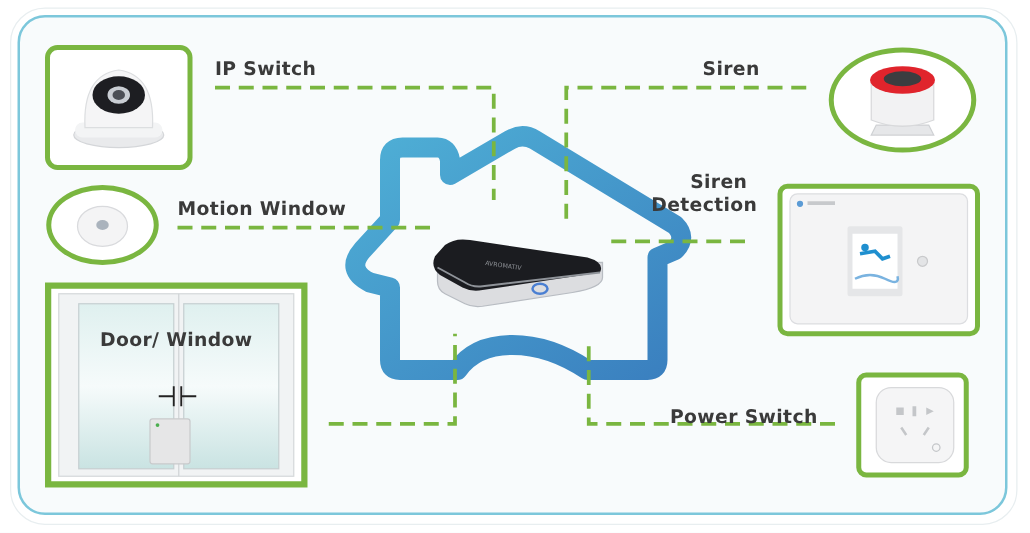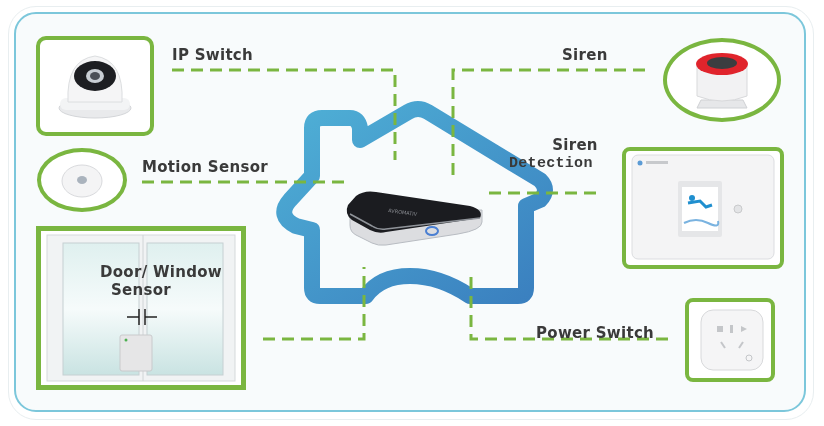--- a/index.html
+++ b/index.html
@@ -55,21 +55,21 @@
   </svg>
 </div>
 <div class="lbl" style="left:172px;top:46px;">IP Switch</div>
 
 <div class="box" style="left:37px;top:148px;width:90px;height:64px;border-radius:50%;">
   <svg width="82" height="56">
     <ellipse cx="41" cy="29" rx="20" ry="16" fill="#f4f4f5" stroke="#d9dadd"></ellipse>
     <ellipse cx="41" cy="28" rx="5" ry="4" fill="#aab3bd"></ellipse>
   </svg>
 </div>
-<div class="lbl" style="left:142px;top:158px;">Motion Sensor</div>
+<div class="lbl" style="left:142px;top:158px;">Motion Window</div>
 
 <div class="box" style="left:36px;top:226px;width:210px;height:164px;border-width:5px;">
   <svg width="200" height="154">
     <defs>
       <linearGradient id="glass" x1="0" y1="0" x2="0" y2="1">
         <stop offset="0" stop-color="#dff0ef"></stop>
         <stop offset="0.5" stop-color="#f6fbfb"></stop>
         <stop offset="1" stop-color="#c9e3e2"></stop>
       </linearGradient>
     </defs>
@@ -79,22 +79,21 @@
     <line x1="102" y1="4" x2="102" y2="150" stroke="#d0d4d6"></line>
     <g stroke="#222" stroke-width="1.5">
       <line x1="86" y1="86" x2="98" y2="86"></line>
         <line x1="98" y1="78" x2="98" y2="94"></line>
       <line x1="104" y1="78" x2="104" y2="94"></line>
         <line x1="104" y1="86" x2="116" y2="86"></line>
     </g>
     <rect x="79" y="104" width="32" height="36" rx="2" fill="#e6e6e7" stroke="#c9cacc"></rect>
     <circle cx="85" cy="109" r="1.5" fill="#4caf50"></circle>
   </svg>
-  <div class="lbl" style="left:0;width:200px;text-align:center;top:32px;font-size:15px;padding-left:20px;">Door/ Window</div>
-  <div class="lbl" style="left:0;width:200px;text-align:center;top:50px;font-size:15px;">Sensor</div>
+  <div class="lbl" style="left:0;width:200px;text-align:center;top:32px;font-size:15px;">Door/ Window</div>
 </div>
 
 <div class="box" style="left:663px;top:38px;width:118px;height:84px;border-radius:50%;">
   <svg width="110" height="76">
     <path d="M34,58 L76,58 L80,66 L30,66 Z" fill="#e6e7e9" stroke="#cfd1d4"></path>
     <path d="M30,24 L30,54 Q55,64 80,54 L80,24 Z" fill="#f2f2f3" stroke="#d8d9db"></path>
     <ellipse cx="55" cy="22" rx="26" ry="11" fill="#e0242c"></ellipse>
     <ellipse cx="55" cy="21" rx="15" ry="6" fill="#3c3d40"></ellipse>
   </svg>
 </div>
@@ -107,21 +106,21 @@
     <rect x="20" y="10" width="22" height="3" fill="#c7c9cc"></rect>
     <rect x="52" y="30" width="44" height="56" rx="2" fill="#e5e6e8"></rect>
     <rect x="56" y="36" width="36" height="44" fill="#ffffff"></rect>
     <path d="M62,52 L74,50 L80,56 L86,54" stroke="#1f8fcf" stroke-width="3" fill="none"></path>
     <circle cx="66" cy="47" r="3" fill="#1f8fcf"></circle>
     <path d="M58,72 Q70,66 82,72 T92,70" stroke="#7ab3e0" stroke-width="2" fill="none"></path>
     <circle cx="112" cy="58" r="4" fill="#e3e4e6" stroke="#c9cacc"></circle>
   </svg>
 </div>
 <div class="lbl" style="left:537px;top:136px;width:76px;text-align:center;">Siren</div>
-<div class="lbl" style="left:509px;top:155px;width:76px;text-align:center;font-family:Liberation Mono, monospace;">Detection</div>
+<div class="lbl" style="left:521px;top:155px;width:76px;text-align:center;">Detection</div>
 
 <div class="box" style="left:685px;top:298px;width:90px;height:84px;border-radius:8px;">
   <svg width="82" height="76">
     <rect x="12" y="8" width="62" height="60" rx="12" fill="#f5f5f6" stroke="#d8d9db"></rect>
     <path d="M28,24 L34,24 L34,30 L28,30 Z" fill="#c4c6c9"></path>
     <rect x="41" y="23" width="3" height="8" fill="#c4c6c9"></rect>
     <path d="M52,24 L58,27 L52,30 Z" fill="#c4c6c9"></path>
     <line x1="32" y1="40" x2="36" y2="46" stroke="#c4c6c9" stroke-width="2"></line>
     <line x1="54" y1="40" x2="50" y2="46" stroke="#c4c6c9" stroke-width="2"></line>
     <circle cx="60" cy="56" r="3" fill="none" stroke="#c4c6c9"></circle>

